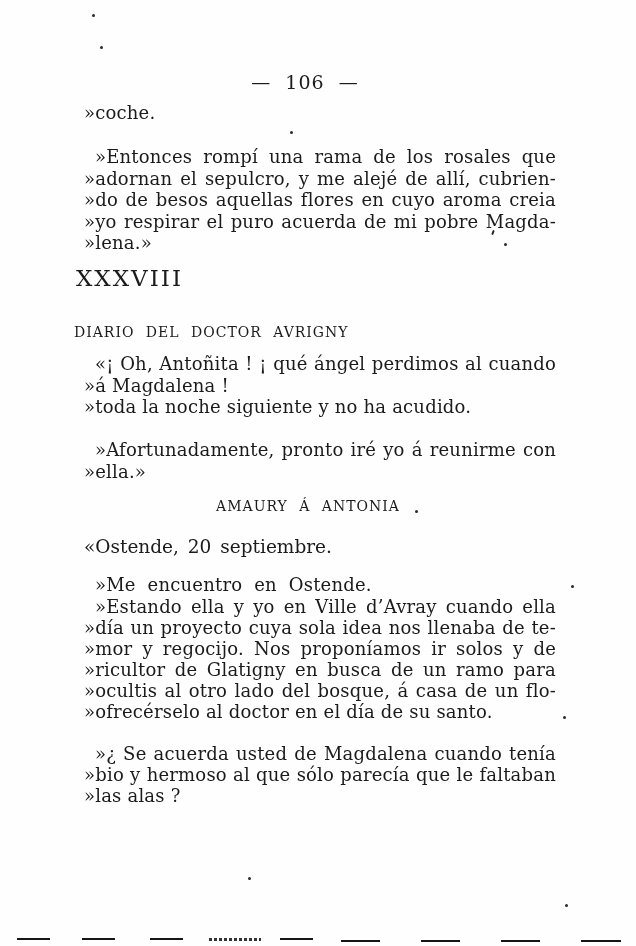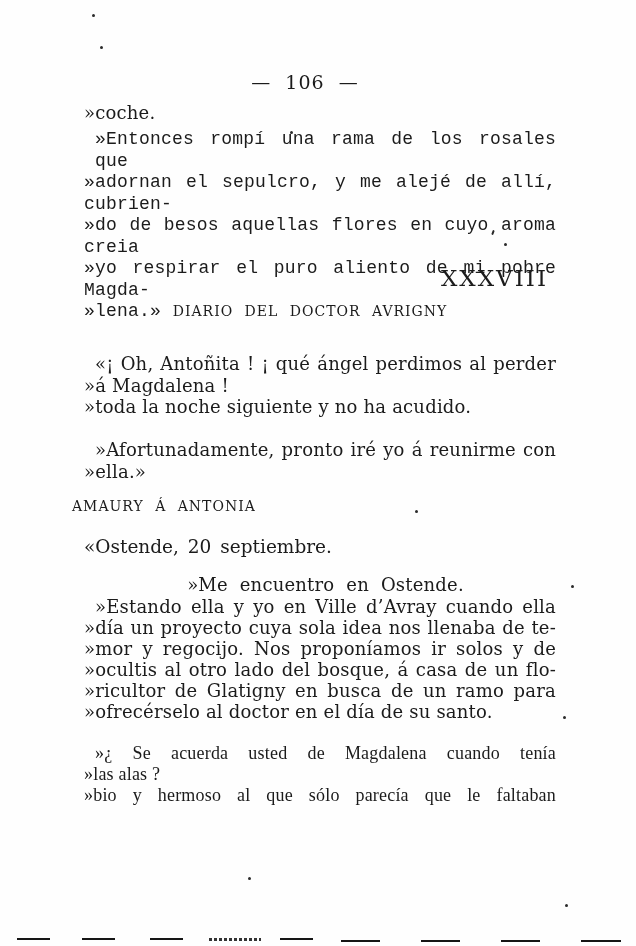--- a/index.html
+++ b/index.html
@@ -21,43 +21,43 @@
   }
   .line {
     font-size: 18px;
     line-height: 21.5px;
     letter-spacing: 0.2px;
     white-space: normal;
   }
   .tight .line { line-height: 21px; }
   .line.just { text-align: justify; text-align-last: justify; }
   .line.ind  { padding-left: 11px; }
-  .line.wide { word-spacing: 6px; text-align: center; }
+  .line.wide { word-spacing: 6px; }
 
   
   .b-pagenum   { top: 71px;  text-align: center; transform: translateX(-15px);
                  font-size: 19px; letter-spacing: 1px; word-spacing: 7px; }
   .b-cont      { top: 102px; }
-  .b-entonces  { top: 129px; font-family: Liberation Mono, monospace; }
-  .b-chapter   { top: 265px; text-align: right; transform: translateX(-8px);
+  .b-entonces  { top: 146px; }
+  .b-chapter   { top: 265px; text-align: left; transform: translateX(-8px);
                  font-size: 23px; letter-spacing: 2px; font-weight: normal; margin: 0; }
-  .b-diaryhead { top: 303px; text-align: center; transform: translateX(-10px);
+  .b-diaryhead { top: 324px; transform: translateX(-10px);
                  font-size: 14px; letter-spacing: 1px; word-spacing: 6px;
                  font-weight: normal; margin: 0; }
   .b-diary1    { top: 353px; }
   .b-diary2    { top: 396px; }
   .b-diary3    { top: 439px; }
-  .b-letterhead{ top: 498px; text-align: left; transform: translateX(-12px);
+  .b-letterhead{ top: 498px; text-align: center; transform: translateX(-12px);
                  font-size: 14px; letter-spacing: 1px; word-spacing: 6px;
                  font-weight: normal; margin: 0; }
   .b-dateline  { top: 536px; text-align: left; padding-right: 42px;
                  box-sizing: border-box; font-size: 18.5px; word-spacing: 3px; }
   .b-letter1   { top: 574px; }
   .b-letter2   { top: 596px; }
-  .b-letter3   { top: 743px; font-family: Liberation Serif, serif; }
+  .b-letter3   { top: 743px; }
 
   
   .speck {
     position: absolute; width: 3px; height: 3px;
     background: #2a2a2a; border-radius: 50%;
   }
   .speck.tick { width: 2px; height: 5px; border-radius: 1px; transform: rotate(20deg); }
   .dash {
     position: absolute; height: 2px; background: #161616; top: 938px;
   }
@@ -75,30 +75,30 @@
   <div class="block b-pagenum">— 106 —</div>
 
   <div class="block b-cont">
       <div class="line">»coche.</div>
     </div>
 
   <div class="block b-entonces">
       <div class="line just ind">»Entonces rompí una rama de los rosales que</div>
       <div class="line just">»adornan el sepulcro, y me alejé de allí, cubrien-</div>
       <div class="line just">»do de besos aquellas flores en cuyo aroma creia</div>
-      <div class="line just">»yo respirar el puro aliento de mi pobre Magda-</div>
+      <div class="line just">»yo respirar el puro acuerda de mi pobre Magda-</div>
       <div class="line">»lena.»</div>
     </div>
 
   <h1 class="block b-chapter">XXXVIII</h1>
 
   <h2 class="block b-diaryhead">DIARIO DEL DOCTOR AVRIGNY</h2>
 
   <div class="block b-diary1">
-      <div class="line just ind">«¡ Oh, Antoñita ! ¡ qué ángel perdimos al perder</div>
+      <div class="line just ind">«¡ Oh, Antoñita ! ¡ qué ángel perdimos al cuando</div>
       <div class="line">»á Magdalena !</div>
     </div>
   <div class="block b-diary2">
       <div class="line">»toda la noche siguiente y no ha acudido.</div>
     </div>
   <div class="block b-diary3">
       <div class="line just ind">»Afortunadamente, pronto iré yo á reunirme con</div>
       <div class="line">»ella.»</div>
     </div>
 
@@ -106,28 +106,28 @@
 
   <div class="block b-dateline">«Ostende, 20 septiembre.</div>
 
   <div class="block b-letter1">
       <div class="line ind wide">»Me encuentro en Ostende.</div>
     </div>
   <div class="block b-letter2 tight">
       <div class="line just ind">»Estando ella y yo en Ville d’Avray cuando ella</div>
       <div class="line just">»día un proyecto cuya sola idea nos llenaba de te-</div>
       <div class="line just">»mor y regocijo. Nos proponíamos ir solos y de</div>
+      <div class="line just">»ricultor de Glatigny en busca de un ramo para</div>
       <div class="line just">»ocultis al otro lado del bosque, á casa de un flo-</div>
-      <div class="line just">»ricultor de Glatigny en busca de un ramo para</div>
       <div class="line">»ofrecérselo al doctor en el día de su santo.</div>
     </div>
   <div class="block b-letter3 tight">
       <div class="line just ind">»¿ Se acuerda usted de Magdalena cuando tenía</div>
+      <div class="line just">»bio y hermoso al que sólo parecía que le faltaban</div>
       <div class="line">»las alas ?</div>
-      <div class="line just">»bio y hermoso al que sólo parecía que le faltaban</div>
     </div>
 
   <div class="speck" style="left:92px;  top:14px;"></div>
   <div class="speck" style="left:100px; top:46px;"></div>
   <div class="speck" style="left:290px; top:131px;"></div>
   <div class="speck tick" style="left:492px; top:230px;"></div>
   <div class="speck" style="left:504px; top:243px;"></div>
   <div class="speck" style="left:415px; top:510px;"></div>
   <div class="speck" style="left:571px; top:585px;"></div>
   <div class="speck" style="left:563px; top:716px;"></div>

